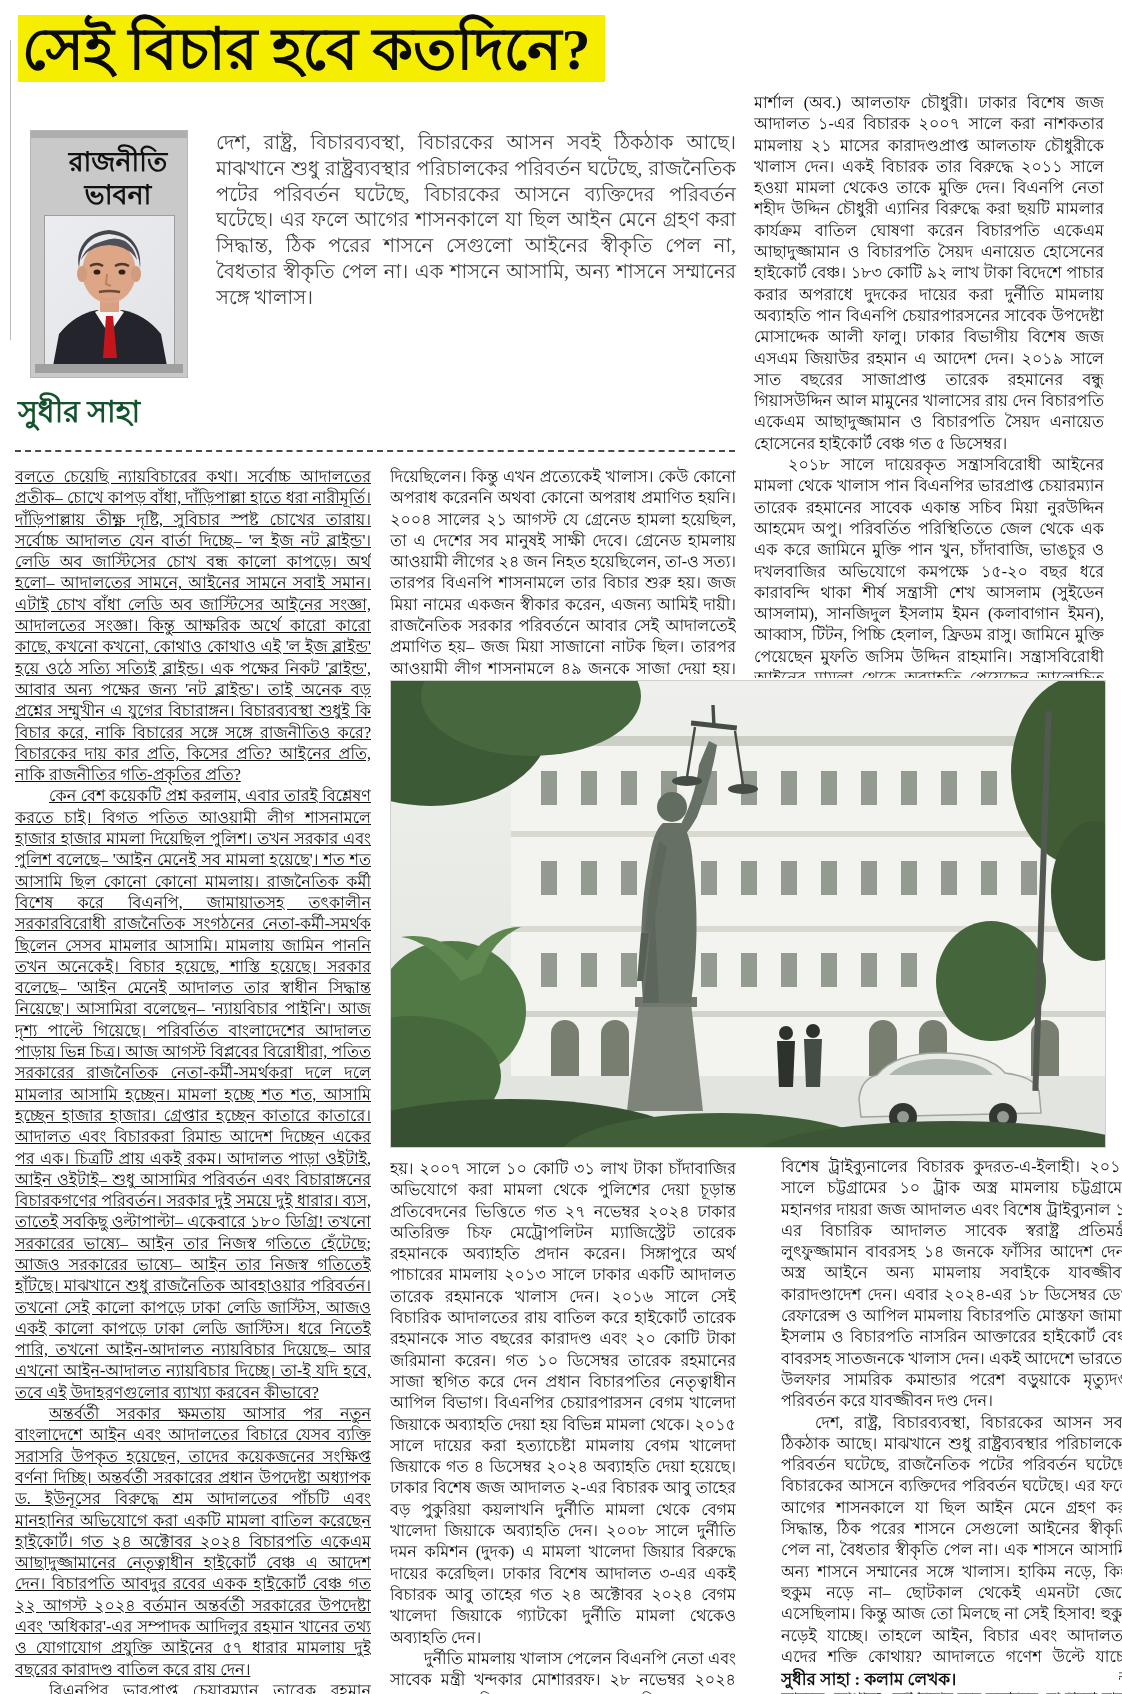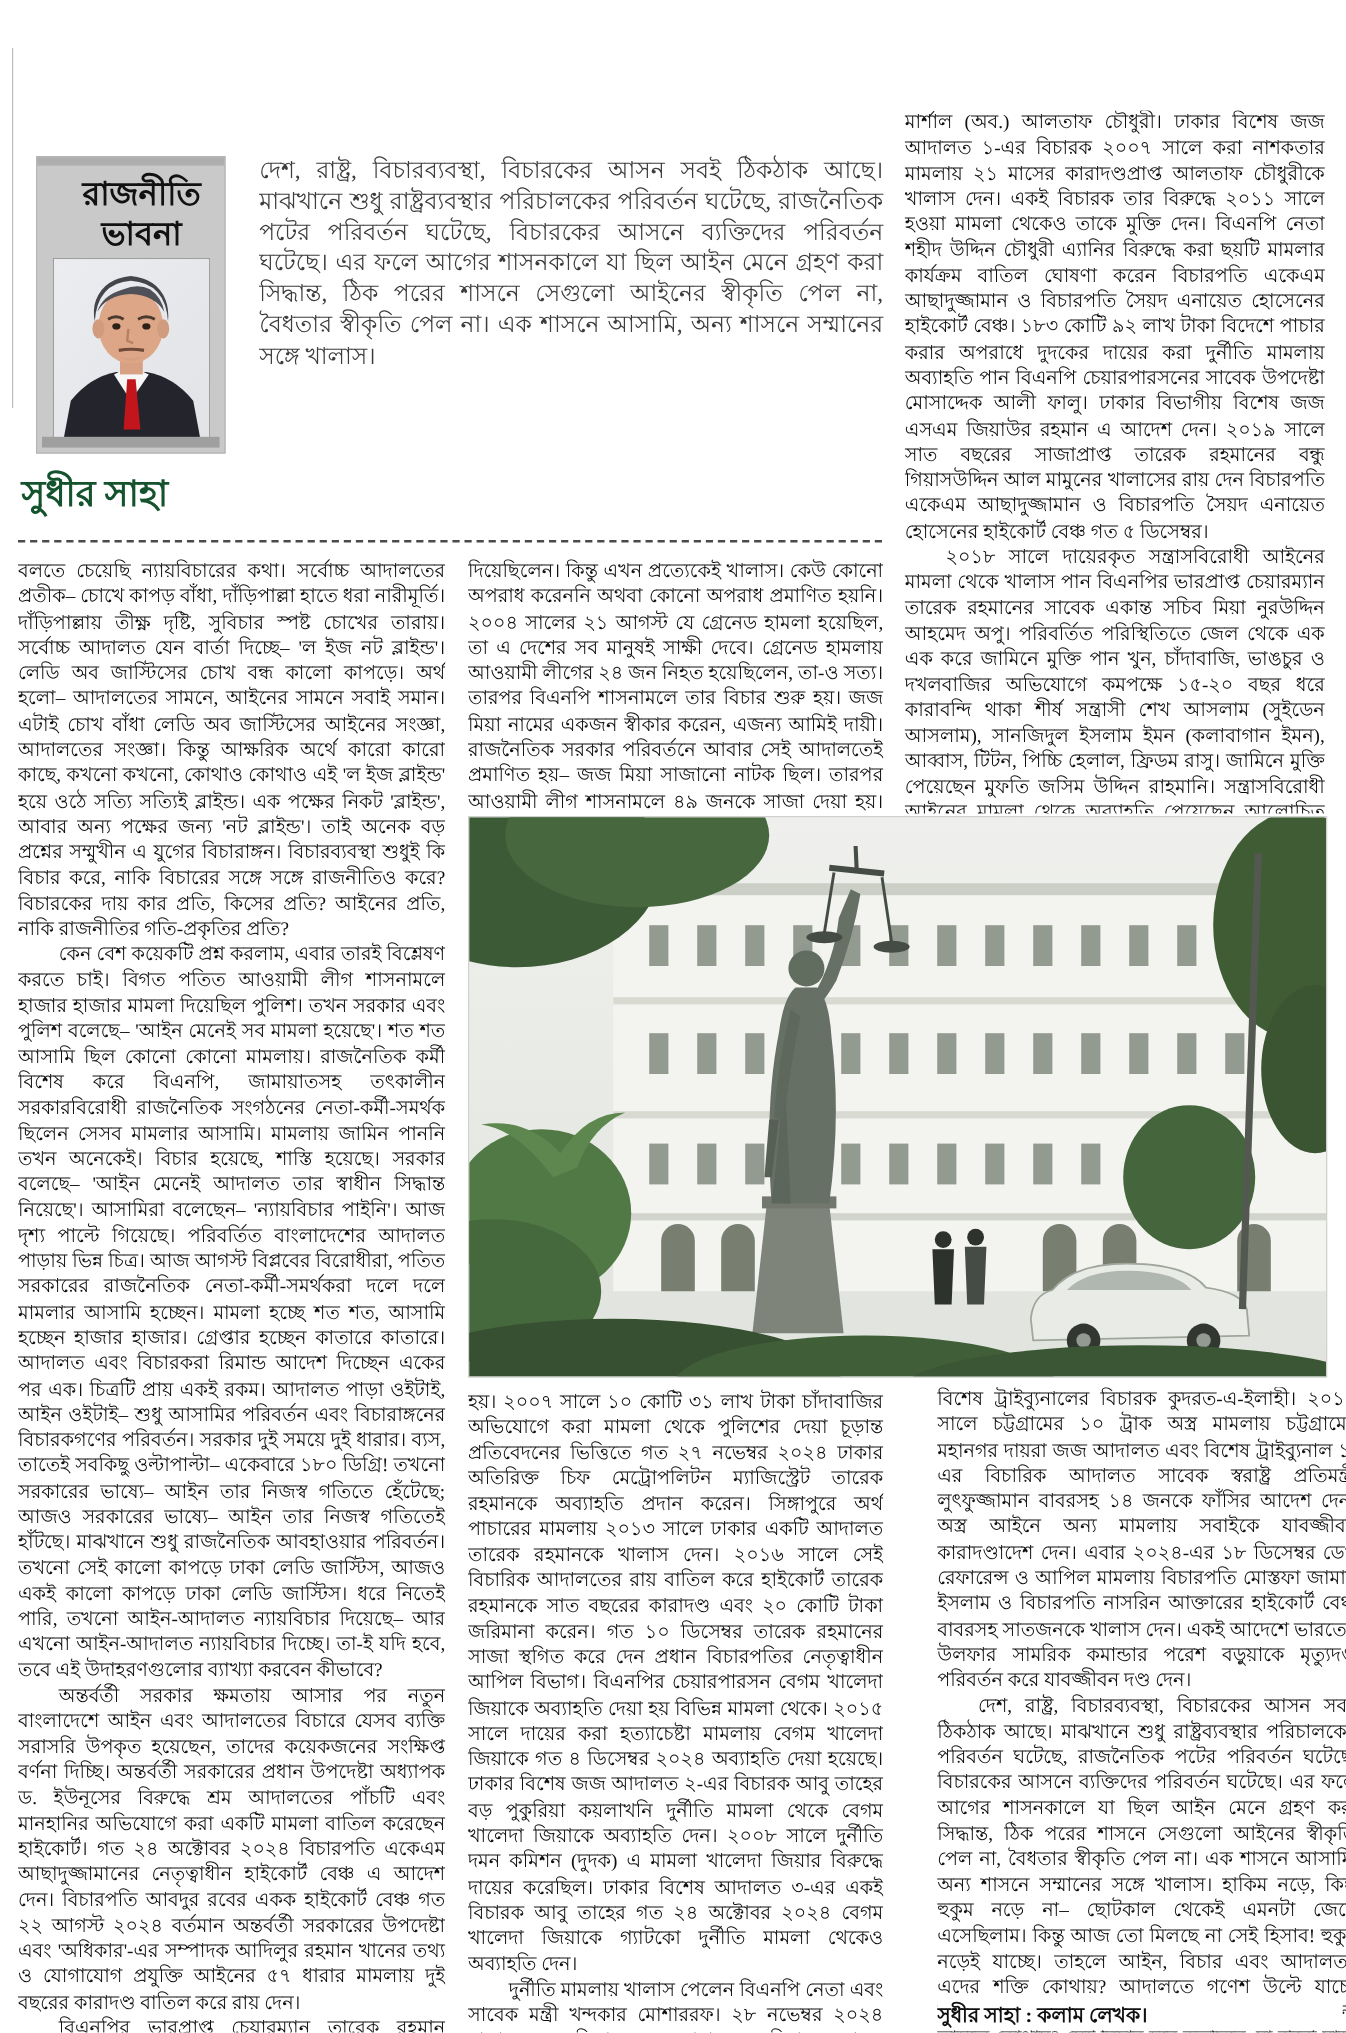--- a/index.html
+++ b/index.html
@@ -39,41 +39,42 @@
   .dash-rule{
     position:absolute; left:15px; top:450px; width:720px; height:0;
     border-top:2px dashed #4a4a4a;
   }
   .col{
     position:absolute; text-align:justify; font-size:16px; line-height:21.3px;
     color:#101010; overflow:hidden;
   }
   .col p{margin:0; padding:0;}
   .col p.indent{text-indent:34px;}
-  .col1{left:15px;  top:466px;  width:356px; height:1228px;}
+  .col1{left:15px;  top:466px;  width:356px; height:1228px;text-decoration:underline;}
   .col2a{left:390px; top:466px;  width:346px; height:210px;}
   .col2b{left:390px; top:1158px; width:346px; height:536px;}
   .col3a{left:754px; top:92px;   width:350px; height:586px;}
   .col3b{left:757px; top:1156px; width:350px; height:538px;margin-left:24px;}
   .photo{
     position:absolute; left:390px; top:680px; width:716px; height:468px;
     background:#e8eae5; overflow:hidden; border:1px solid #cfd1cc; box-sizing:border-box;
   }
   .photo svg{display:block;}
   .footer{position:absolute; left:0; right:12px; bottom:2px; background:#ffffff; padding-top:6px;}
   .footer .byline{font-weight:700; font-size:17px; line-height:24px;}
   .footer .email{font-size:17px; line-height:24px; font-family:"Liberation Serif",serif;}
 </style>
 </head>
 <body>
 
 <div class="page">
 
   <div class="edge-rule"></div>
 
+  <h1 class="headline"><span class="hl">সেই বিচার হবে কতদিনে?</span></h1>
 
   <div class="topic-box">
     <div class="top-strip"></div>
     <div class="topic-label">
       <div>রাজনীতি</div>
       <div>ভাবনা</div>
     </div>
     <div class="portrait">
       <svg width="129" height="150" viewBox="0 0 129 150" xmlns="http://www.w3.org/2000/svg">
         <rect x="0" y="0" width="129" height="150" fill="#f3f3f5"></rect>

